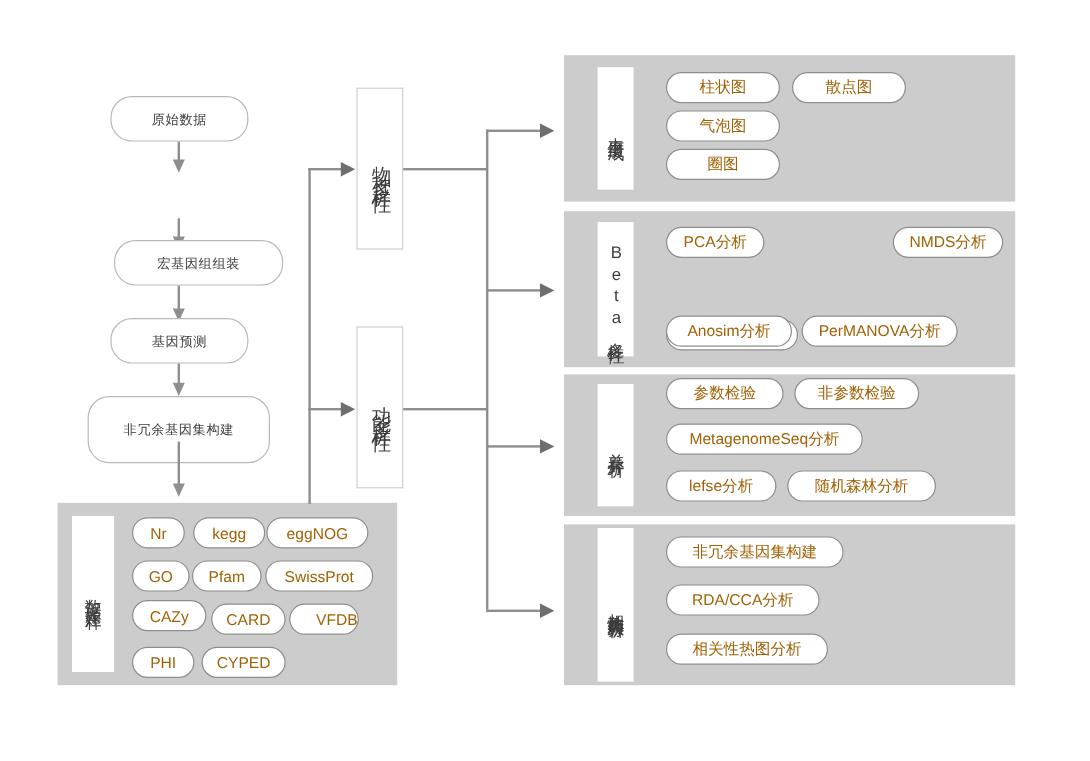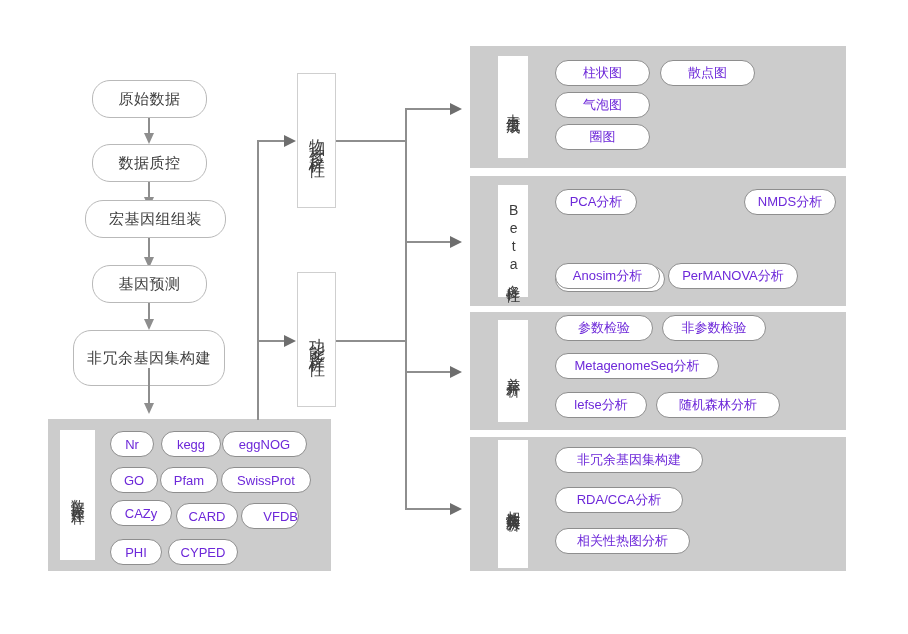--- a/index.html
+++ b/index.html
@@ -21,36 +21,36 @@
   
   .rbox {
     position: absolute;
     box-sizing: border-box;
     background: #ffffff;
     border: 1.4px solid #b9b9b9;
     border-radius: 18px;
     display: flex;
     align-items: center;
     justify-content: center;
-    font-size: 15px;
+    font-size: 11px;
     color: #3c3c3c;
     letter-spacing: 0.5px;
     white-space: nowrap;
   }
   .pill {
     position: absolute;
     box-sizing: border-box;
     background: #ffffff;
     border: 1.3px solid #8e8e8e;
     border-radius: 999px;
     display: flex;
     align-items: center;
     justify-content: center;
     font-size: 13px;
-    color: #6d28d9;
+    color: #a16207;
     white-space: nowrap;
     height: 26px;
   }
   .panel {
     position: absolute;
     box-sizing: border-box;
     background: #cccccc;
   }
   .vlabel {
     position: absolute;
@@ -110,27 +110,24 @@
 <body>
 
 <div id="canvas">
 
   <div class="rbox" style="left:92px; top:80px; width:115px; height:38px;">
     <span>原始数据</span>
   </div>
   <div class="vline" style="left:148px; top:118px; height:18px;"></div>
   <div class="arrow-down" style="left:143.5px; top:133px;"></div>
 
-  <div class="rbox" style="left:92px; top:144px; width:115px; height:38px;">
-    <span>数据质控</span>
-  </div>
   <div class="vline" style="left:148px; top:182px; height:18px;"></div>
   <div class="arrow-down" style="left:143.5px; top:197px;"></div>
 
-  <div class="rbox" style="left:85px; top:200px; width:141px; height:38px;justify-content:center;">
+  <div class="rbox" style="left:95px; top:200px; width:141px; height:38px;justify-content:center;">
     <span>宏基因组组装</span>
   </div>
   <div class="vline" style="left:148px; top:238px; height:22px;"></div>
   <div class="arrow-down" style="left:143.5px; top:257px;"></div>
 
   <div class="rbox" style="left:92px; top:265px; width:115px; height:38px;">
     <span>基因预测</span>
   </div>
   <div class="vline" style="left:148px; top:303px; height:19px;"></div>
   <div class="arrow-down" style="left:143.5px; top:319px;"></div>

